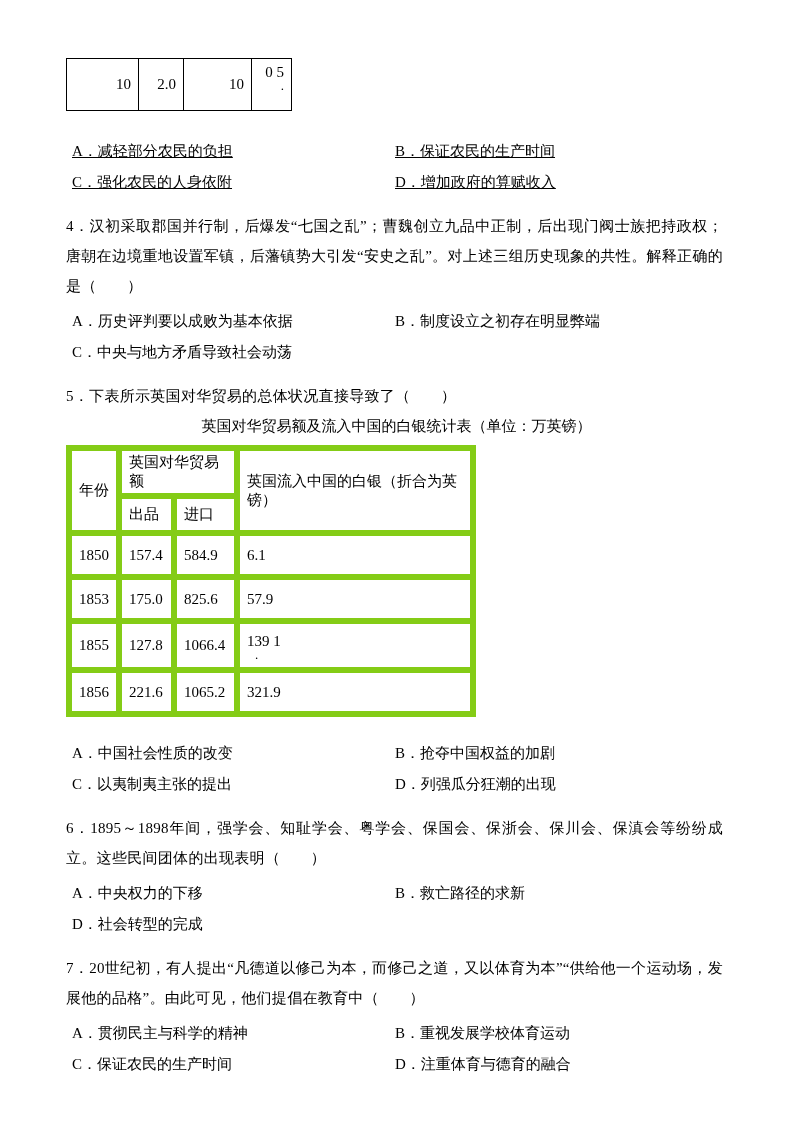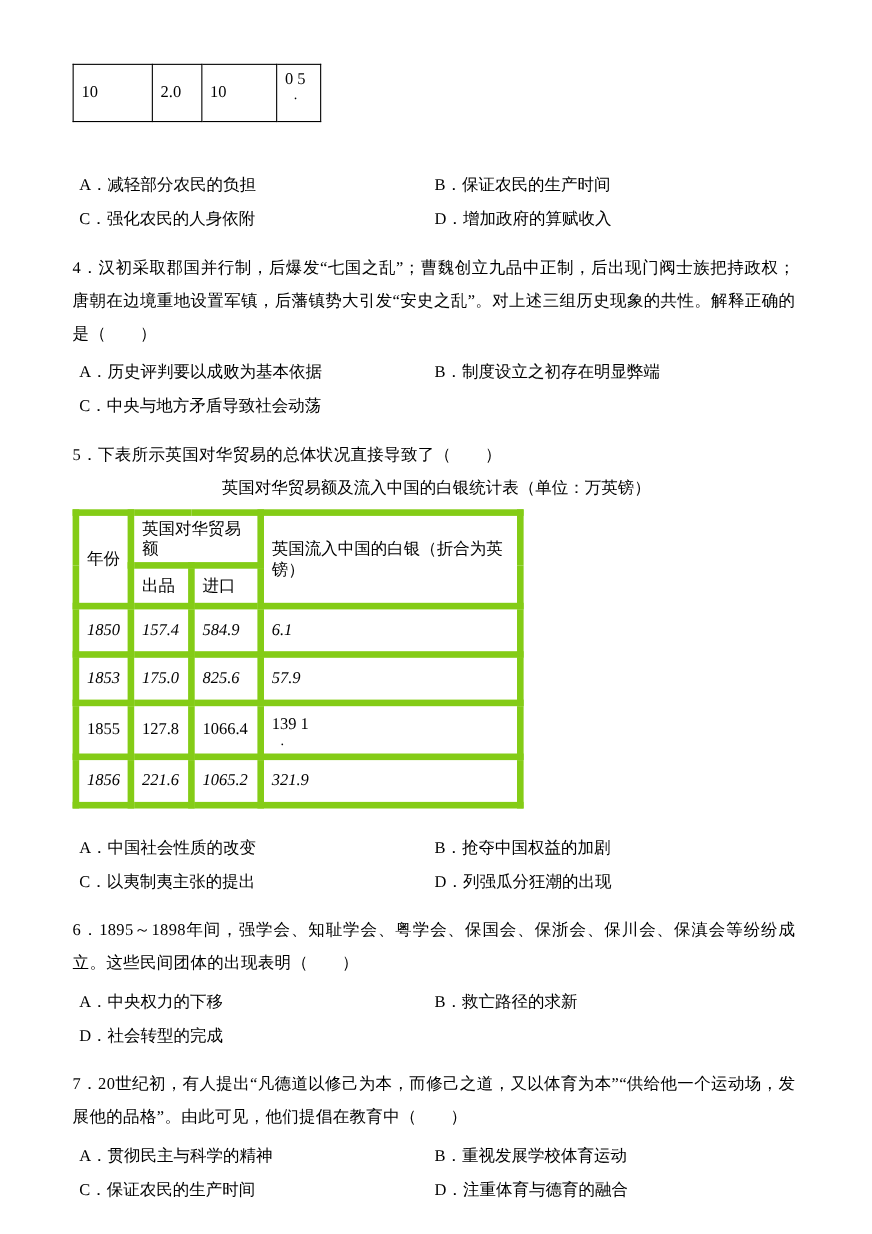--- a/index.html
+++ b/index.html
@@ -13,21 +13,21 @@
     position: relative;
     width: 793px;
     height: 1122px;
     background: #ffffff;
     overflow: hidden;
     padding: 58px 66px 0 65px;
     font-size: 15px;
   }
 
   
-  .score-table { border-collapse: collapse; margin-left: 1px; }
+  .score-table { border-collapse: collapse; margin-left: 1px; text-align: right; }
   .score-table td {
     border: 1px solid #000;
     height: 52px;
     padding: 2px 7px;
     vertical-align: middle;
     font-size: 15px;
   }
   .score-table td.broken { vertical-align: top; padding-top: 5px; }
   .sw1 { width: 72px; } .sw2 { width: 45px; } .sw3 { width: 68px; } .sw4 { width: 40px; }
 
@@ -37,42 +37,42 @@
   .q-text {
     width: 657px;
     margin: 18px 0 0 1px;
     line-height: 30px;
     text-align: justify;
     letter-spacing: 0.3px;
   }
 
   
   .opts { margin-top: 2px; }
-  .opts.first-gap { margin-top: 48px; }
+  .opts.first-gap { margin-top: 30px; text-decoration: underline; }
   .opts.table-gap { margin-top: 26px; }
   .opt-row { display: flex; margin: 10px 0 0 7px; height: 21px; line-height: 21px; }
   .opt-left { display: inline-block; width: 323px; }
   .opt-right { display: inline-block; flex: 1; }
 
   
   .tbl-caption { margin: 4px 0 0 1px; line-height: 22px; text-align: center; }
   .trade-table {
     border-collapse: collapse;
     table-layout: fixed;
     margin: 8px 0 0 1px;
     font-size: 15px;
   }
   .trade-table td {
     border: 6px solid #84cc16;
     padding: 2px 7px;
     vertical-align: middle;
     overflow: hidden;
   }
   .trade-table tr.hrow td { height: 37px; }
-  .trade-table tr.drow td { height: 44px; font-style: italic; }
+  .trade-table tr.drow td { height: 44px; }
   .trade-table tr.drow-tall td { height: 49px; }
   .cw-year { width: 47px; }
   .cw-export { width: 55px; }
   .cw-import { width: 63px; }
   .cw-silver { width: 236px; }
   .silver-broken { line-height: 18px; padding-top: 6px; }
 </style>
 </head>
 <body>
 

